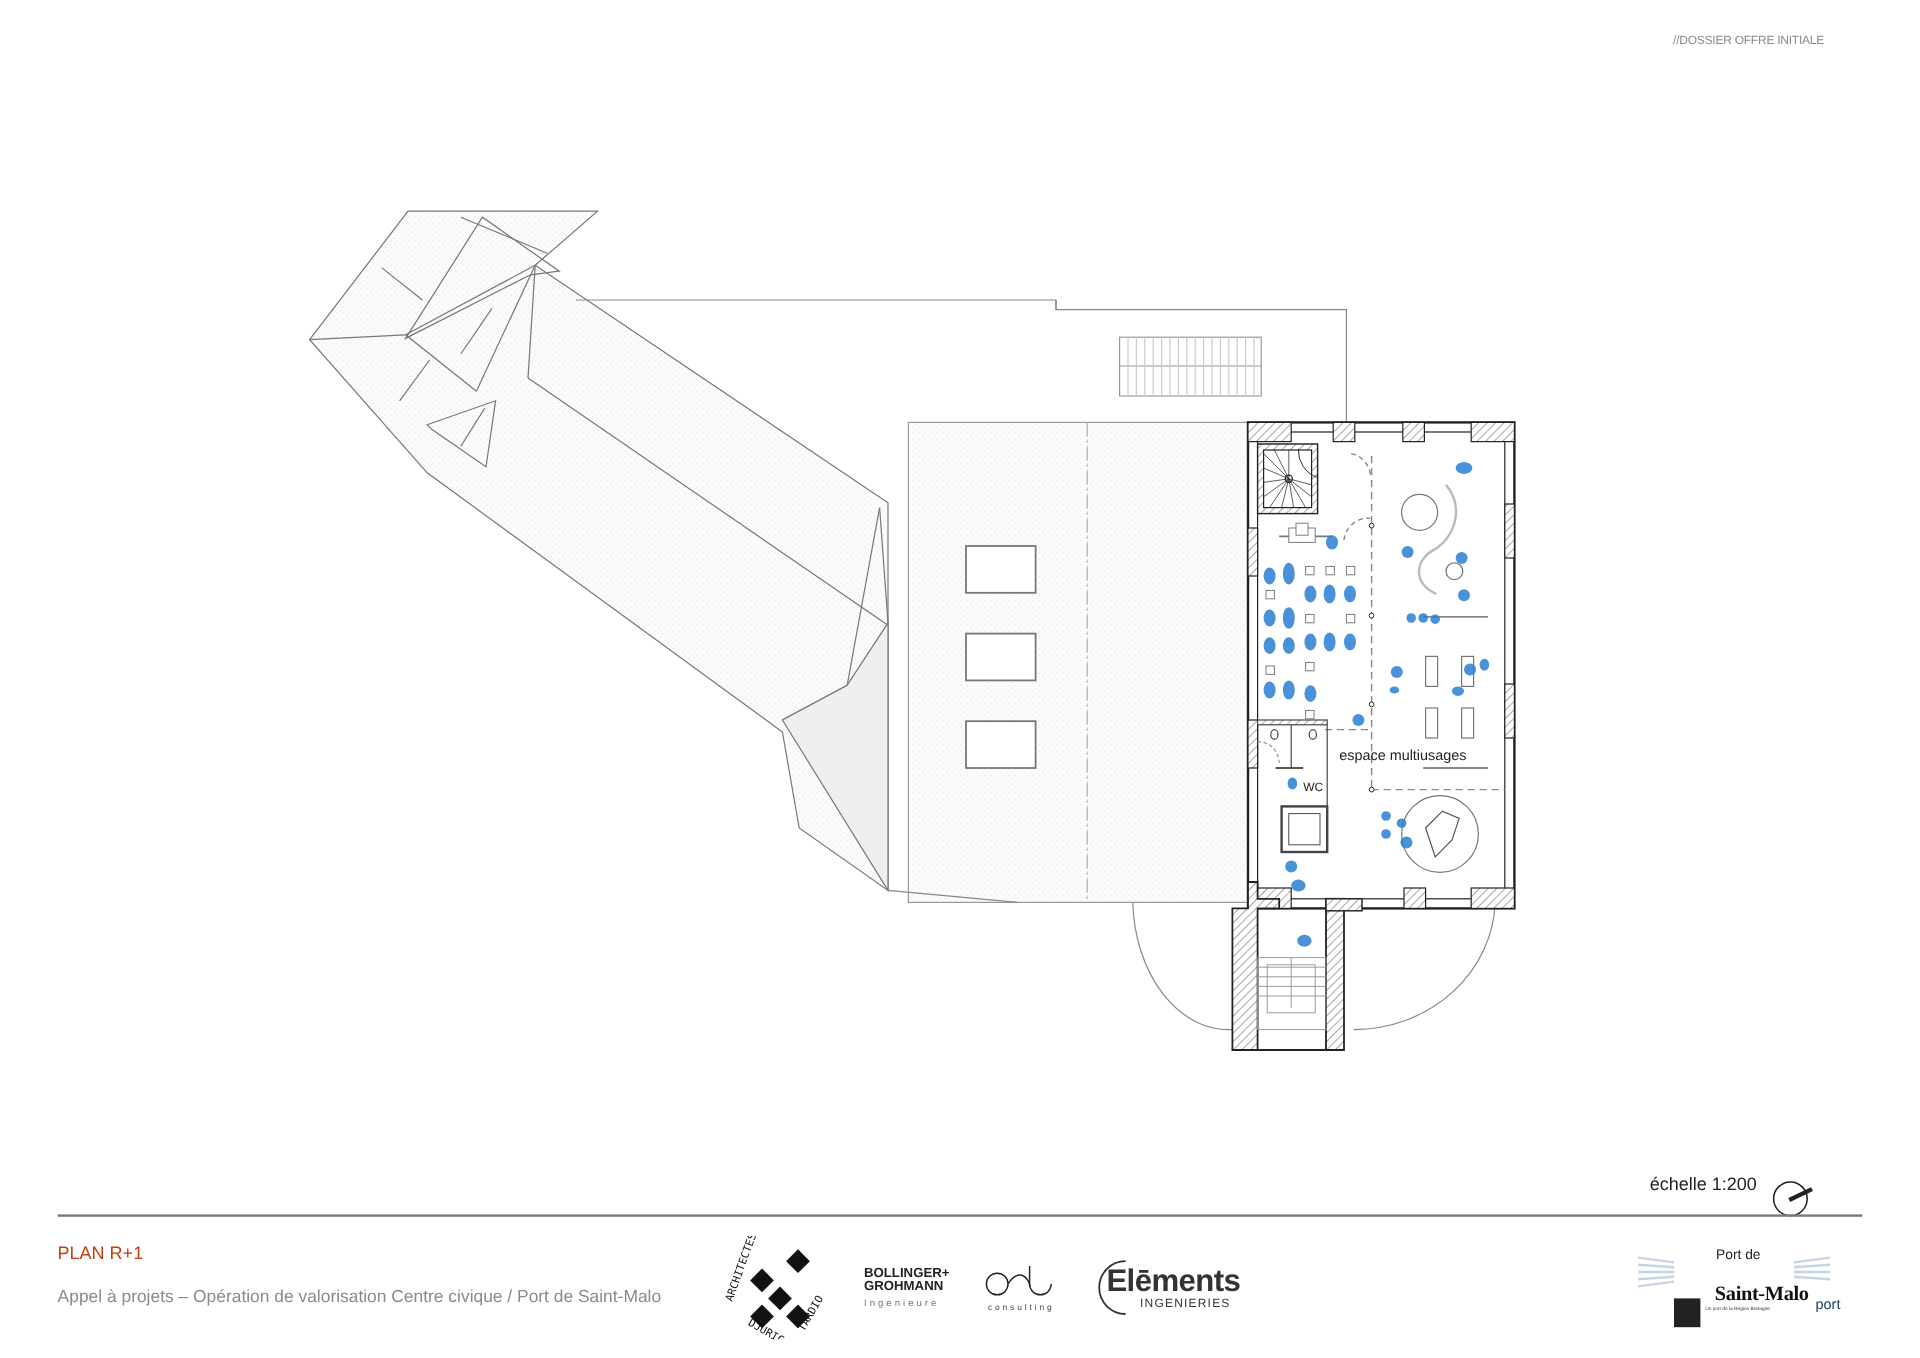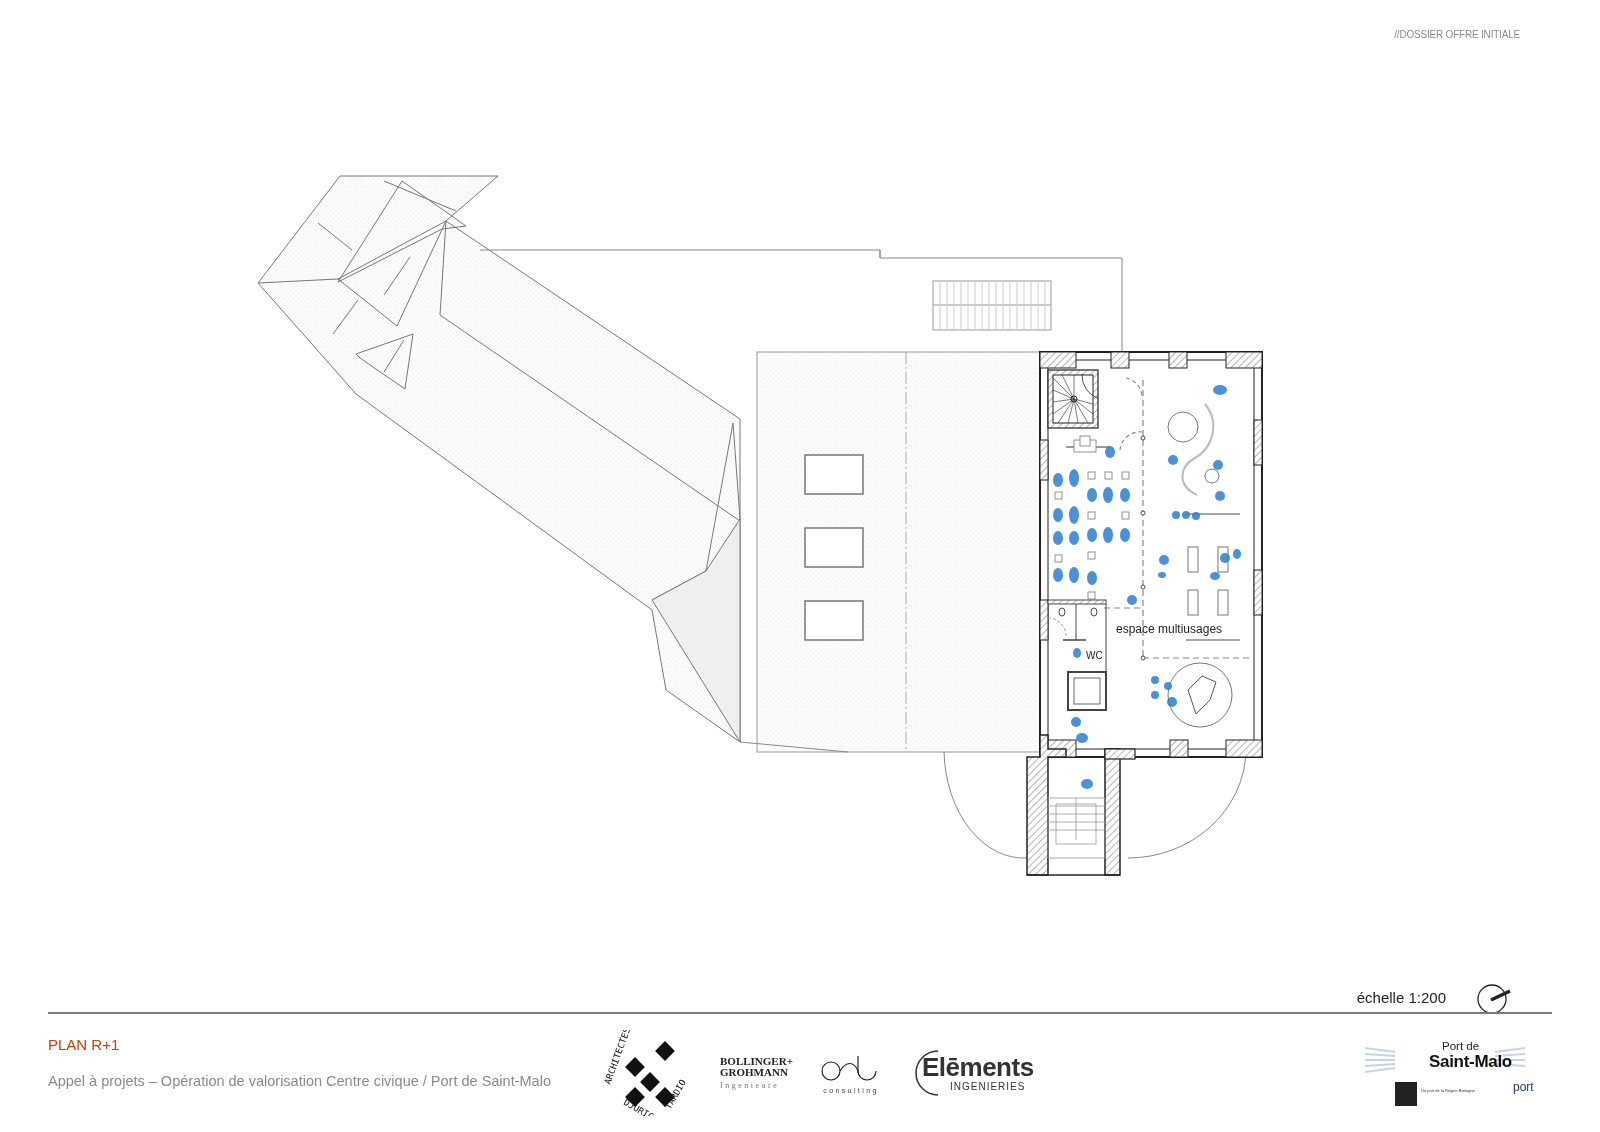--- a/index.html
+++ b/index.html
@@ -1,36 +1,36 @@
 <!DOCTYPE html>
 <html><head>
 <meta charset="utf-8">
 <style>
   html, body { margin:0; padding:0; background:#ffffff; }
   body { width:1600px; height:1132px; position:relative; overflow:hidden; font-family:"Liberation Sans", sans-serif; color:#222; }
   .doc-tag { position:absolute; top:29px; right:80px; font-size:10px; color:#8a8a8a; letter-spacing:-0.2px; }
   .plan { position:absolute; left:0; top:0; width:1600px; height:960px; }
-  .scale-row { position:absolute; top:979px; right:88px; display:flex; align-items:center; gap:30px; }
+  .scale-row { position:absolute; top:979px; right:88px; display:flex; gap:12px; }
   .scale-label { font-size:15px; color:#222; }
   .north { width:36px; height:36px; }
   .footer-rule { position:absolute; left:48px; right:48px; top:1012px; height:2px; background:#7a7a7a; }
   .plan-title { position:absolute; left:48px; top:1036px; font-size:15px; color:#c2410c; }
   .subtitle { position:absolute; left:48px; top:1073px; font-size:14.5px; color:#8a8a8a; }
   .logos { position:absolute; top:1030px; left:598px; display:flex; align-items:center; }
   .logo-dt { width:100px; height:86px; }
-  .logo-bg { margin-left:22px; width:74px; font-family:Liberation Serif, serif; font-weight:bold; font-size:11px; line-height:11px; color:#222; }
+  .logo-bg { margin-left:22px; width:74px; font-family:Liberation Sans, sans-serif; font-weight:bold; font-size:11px; line-height:11px; color:#222; }
   .logo-bg .small { font-weight:normal; font-size:8px; letter-spacing:2.5px; color:#777; display:block; margin-top:2px; }
   .logo-odc { margin-left:24px; width:66px; text-align:center; }
   .logo-odc .sub { font-size:7px; letter-spacing:2.4px; color:#444; }
   .logo-el { margin-left:28px; position:relative; width:126px; height:50px; }
   .logo-el .big { position:absolute; left:10px; top:4px; font-size:26px; font-weight:bold; color:#333; letter-spacing:-0.5px; }
   .logo-el .small { position:absolute; left:38px; top:33px; font-size:10px; font-weight:normal; color:#333; letter-spacing:1px; }
   .logo-port { position:absolute; left:1395px; top:1036px; width:160px; height:70px; }
-  .logo-port .pd { position:absolute; left:35px; top:4px; font-size:11.5px; color:#222;margin-left:12px; }
-  .logo-port .sm { position:absolute; left:34px; top:16px; font-size:17px; font-weight:bold; color:#111; letter-spacing:-0.3px; }
+  .logo-port .pd { position:absolute; left:35px; top:4px; font-size:11.5px; color:#222; }
+  .logo-port .sm { position:absolute; left:34px; top:32px; font-size:17px; font-weight:bold; color:#111; letter-spacing:-0.3px;font-family:Liberation Serif, serif; }
   .logo-port .edeis { position:absolute; left:118px; top:44px; font-size:12px; color:#1d3b66; }
   .logo-port .flag { position:absolute; left:0; top:46px; width:22px; height:24px; background:#222; }
   .logo-port .flagcap { position:absolute; left:26px; top:52px; font-size:4px; color:#333; line-height:5px; }
 </style>
 </head>
 <body>
 
 <div class="doc-tag">//DOSSIER  OFFRE INITIALE</div>
 
 <svg class="plan" viewBox="0 0 1600 960" xmlns="http://www.w3.org/2000/svg">

